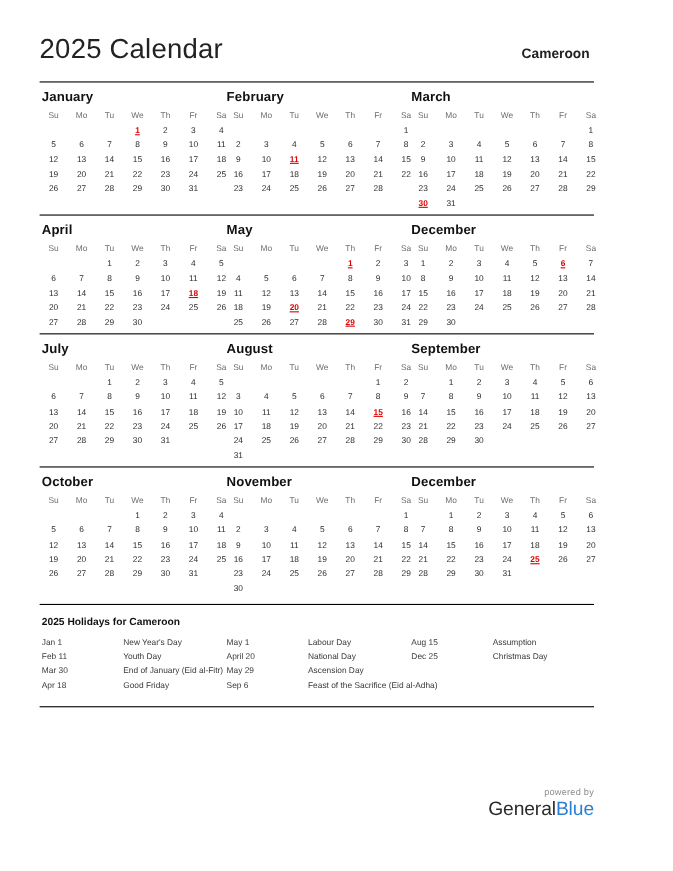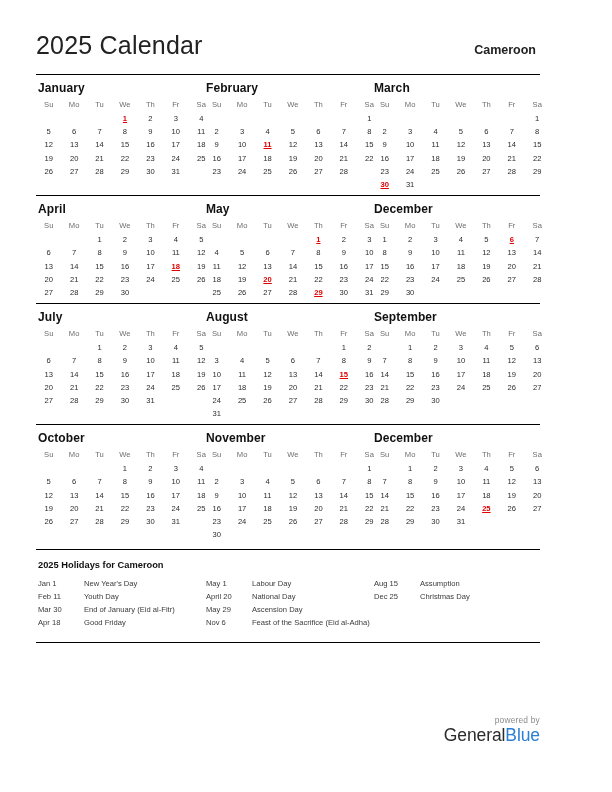--- a/index.html
+++ b/index.html
@@ -116,20 +116,21 @@
   }
   .legend-col {
     width: 33.333%;
   }
   .legend-item {
     display: flex;
     font-size: 7.6px;
     color: #3a3a3a;
     line-height: 1.72;
     white-space: nowrap;
+    gap: 28px;
   }
   .legend-date {
     width: 48px;
     flex: 0 0 48px;
     padding-left: 2px;
   }
   .legend-name { flex: 1 1 auto; }
 
   .rule-legend-top { margin-top: 4px; }
   .rule-legend-bottom { margin-top: 12px; }
@@ -994,21 +995,21 @@
           </div>
           <div class="legend-item">
             <span class="legend-date">April 20</span>
             <span class="legend-name">National Day</span>
           </div>
           <div class="legend-item">
             <span class="legend-date">May 29</span>
             <span class="legend-name">Ascension Day</span>
           </div>
           <div class="legend-item">
-            <span class="legend-date">Nov 6</span>
+            <span class="legend-date">Sep 6</span>
             <span class="legend-name">Feast of the Sacrifice (Eid al-Adha)</span>
           </div>
         </div>
         <div class="legend-col">
           <div class="legend-item">
             <span class="legend-date">Aug 15</span>
             <span class="legend-name">Assumption</span>
           </div>
           <div class="legend-item">
             <span class="legend-date">Dec 25</span>

